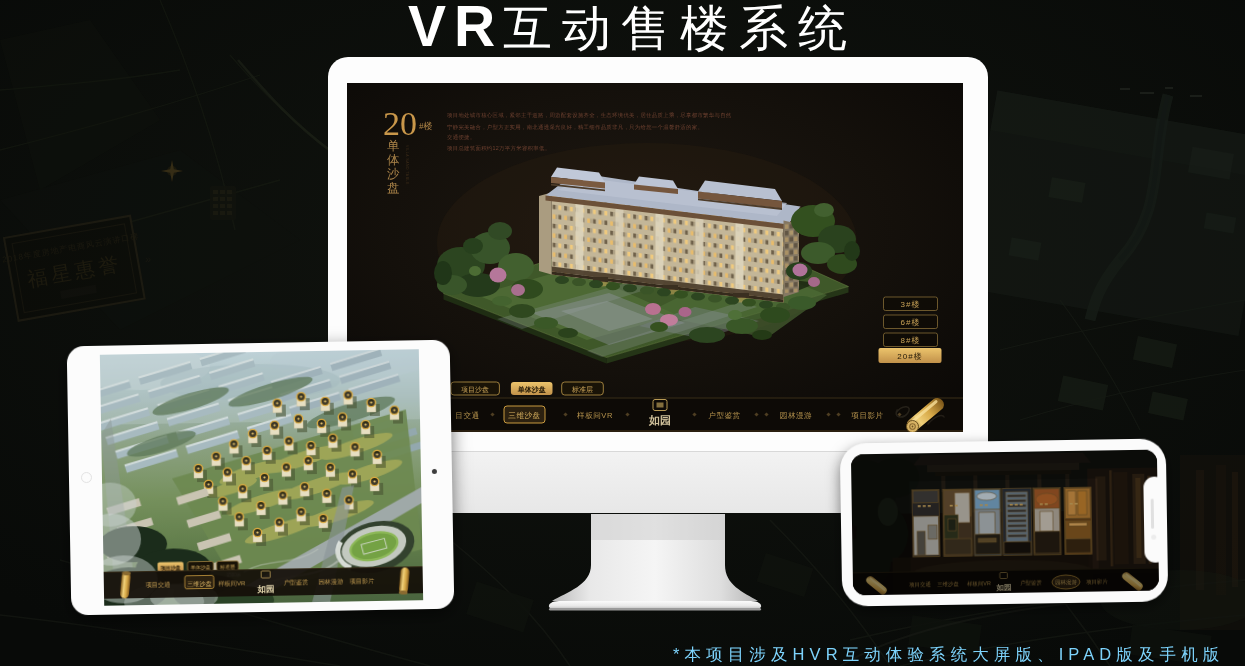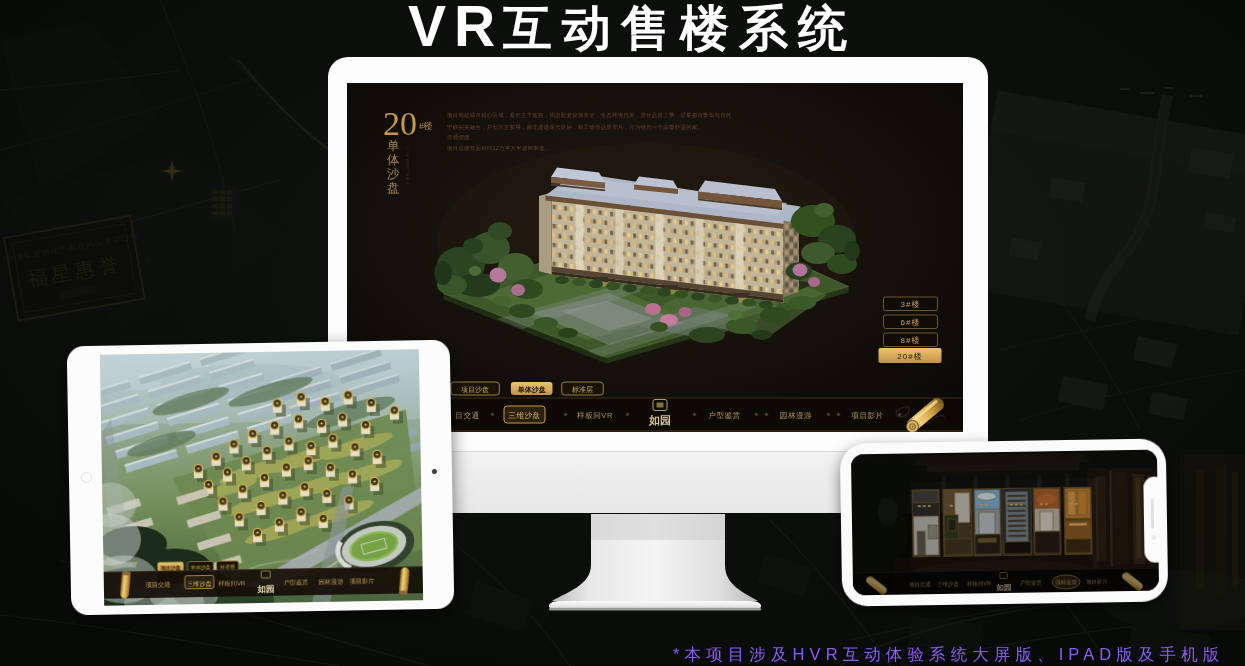--- a/index.html
+++ b/index.html
@@ -114,21 +114,21 @@
       <rect x="910" y="620" width="70" height="30" transform="rotate(8 945 635)"></rect>
       <rect x="1130" y="630" width="80" height="30" transform="rotate(8 1170 645)"></rect>
     </g>
     <ellipse cx="920" cy="545" rx="70" ry="26" fill="#151b14" opacity="0.9"></ellipse>
     <ellipse cx="1180" cy="600" rx="80" ry="30" fill="#171d15" opacity="0.8"></ellipse>
     <path d="M840,666 C900,630 1000,610 1100,600" stroke="#2c3026" stroke-width="2" fill="none" opacity="0.7"></path>
   </g>
 </svg>
 
 <div class="abs" style="left:10px;top:0;width:1245px;text-align:center;">
-  <span style="font-weight:bold;color:#fff;font-size:57px;letter-spacing:8px;vertical-align:top;line-height:52px;">VR</span><span style="font-weight:bold;color:#fff;font-size:49px;letter-spacing:10px;vertical-align:top;line-height:56px;">互动售楼系统</span>
+  <span style="font-weight:bold;color:#fff;font-size:57px;letter-spacing:8px;vertical-align:top;line-height:52px;">VR</span><span style="font-weight:normal;color:#fff;font-size:49px;letter-spacing:10px;vertical-align:top;line-height:56px;">互动售楼系统</span>
 </div>
 
 <svg class="abs" style="left:530px;top:510px" width="250" height="110" viewBox="0 0 250 110">
   <defs>
     <linearGradient id="neckg" x1="0" y1="0" x2="1" y2="0">
       <stop offset="0%" stop-color="#b9b9b9"></stop>
           <stop offset="18%" stop-color="#e8e8e8"></stop>
       <stop offset="50%" stop-color="#f5f5f5"></stop>
           <stop offset="82%" stop-color="#dedede"></stop>
       <stop offset="100%" stop-color="#b5b5b5"></stop>
@@ -967,15 +967,15 @@
 <path d="M0,0 H306 V141 H0 Z M58,28 H246 V118 H58 Z" fill-rule="evenodd" fill="#070503" opacity="0.3"></path>
 </svg>
   </div>
 
   <div class="abs" style="left:303px;top:38px;width:22px;height:86px;background:#fbfbfb;border-radius:11px;">
     <div class="abs" style="left:7px;top:22px;width:3px;height:30px;border-radius:2px;background:#e0e0e0;"></div>
     <div class="abs" style="left:6.5px;top:58px;width:5px;height:5px;border-radius:50%;background:#ececec;"></div>
   </div>
 </div>
 
-<div class="abs" style="left:673px;top:644px;color:#8b5cf6;font-size:16.5px;letter-spacing:5.1px;">*本项目涉及HVR互动体验系统大屏版、IPAD版及手机版</div>
+<div class="abs" style="left:673px;top:644px;color:#7dd3fc;font-size:16.5px;letter-spacing:5.1px;">*本项目涉及HVR互动体验系统大屏版、IPAD版及手机版</div>
 
 </div>
 
 </body></html>

